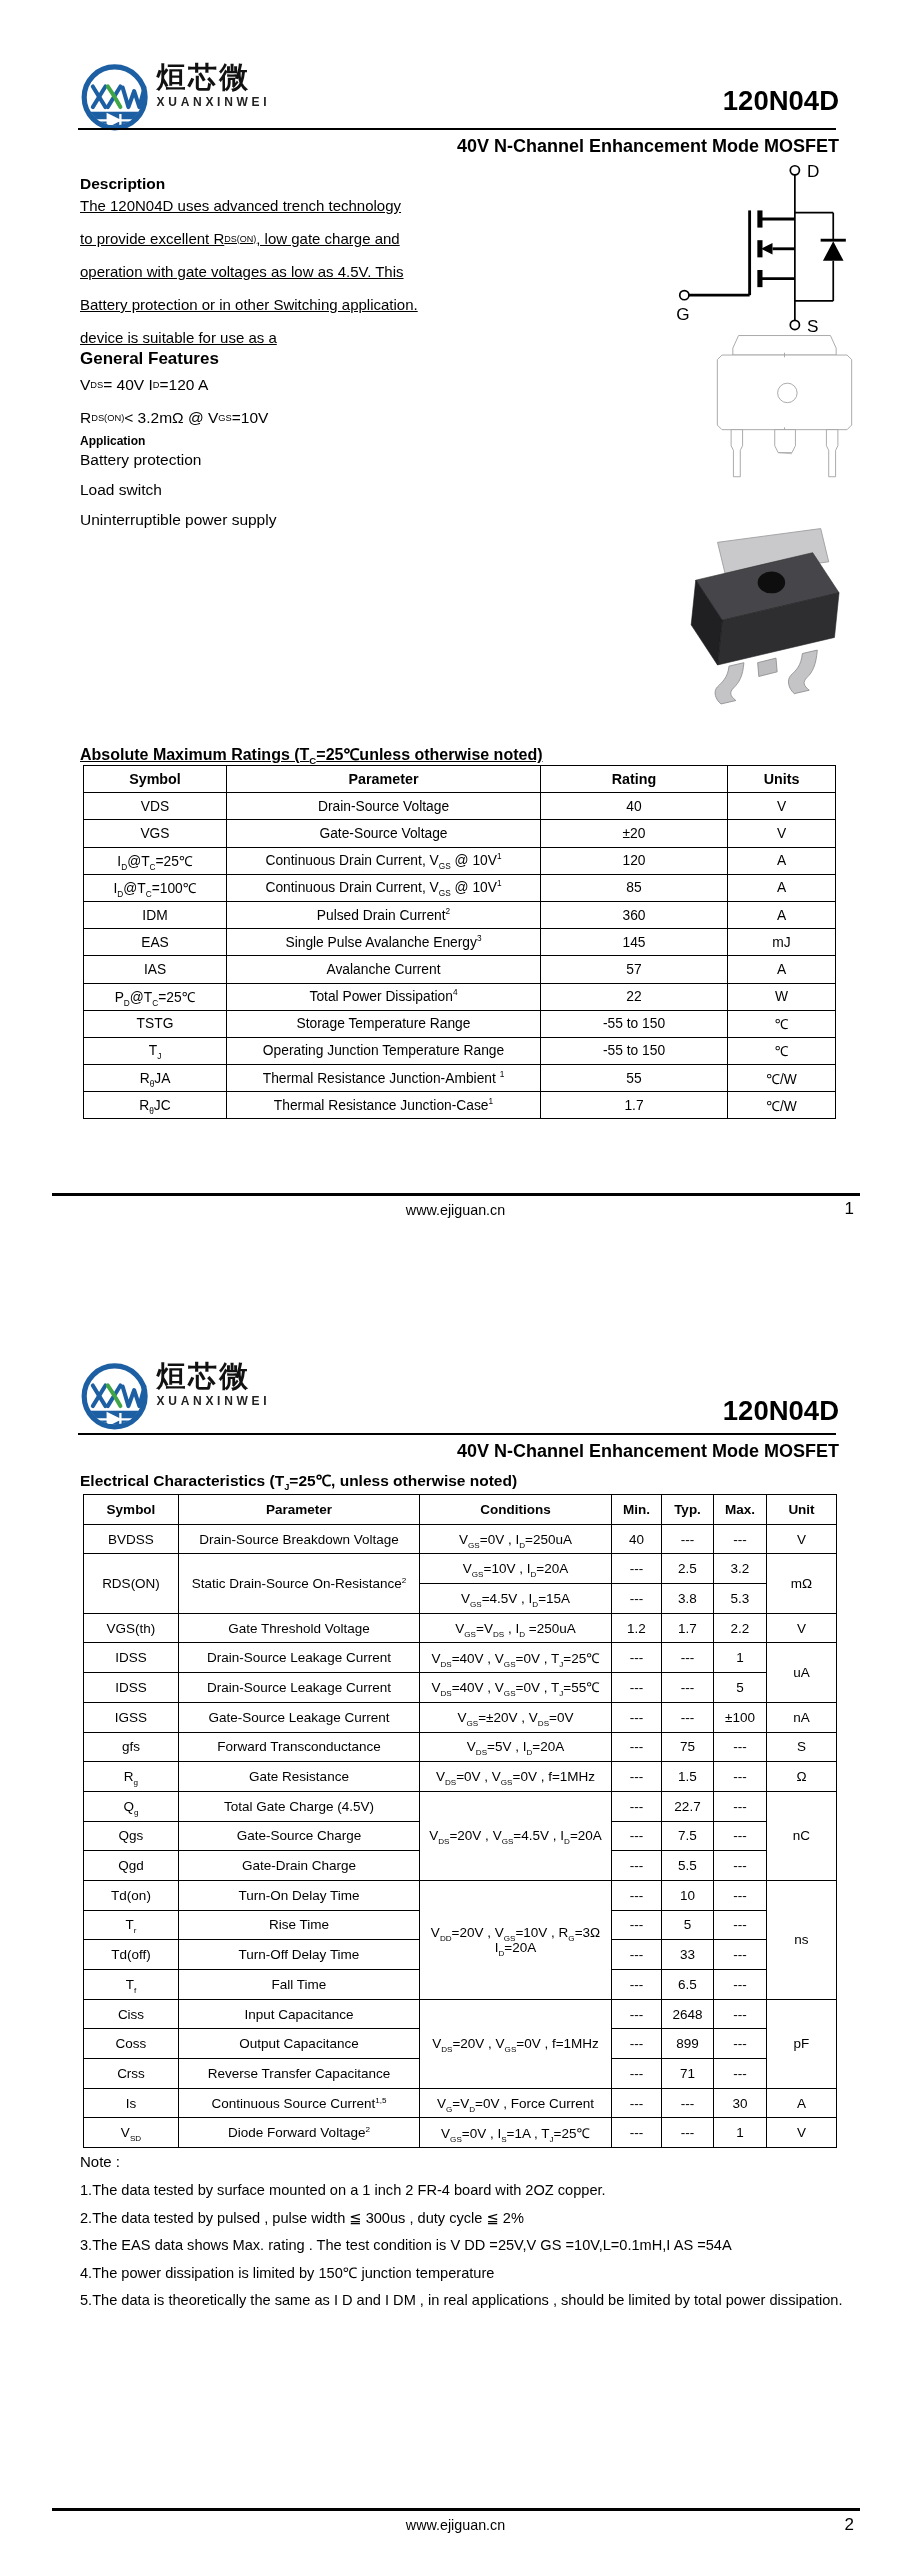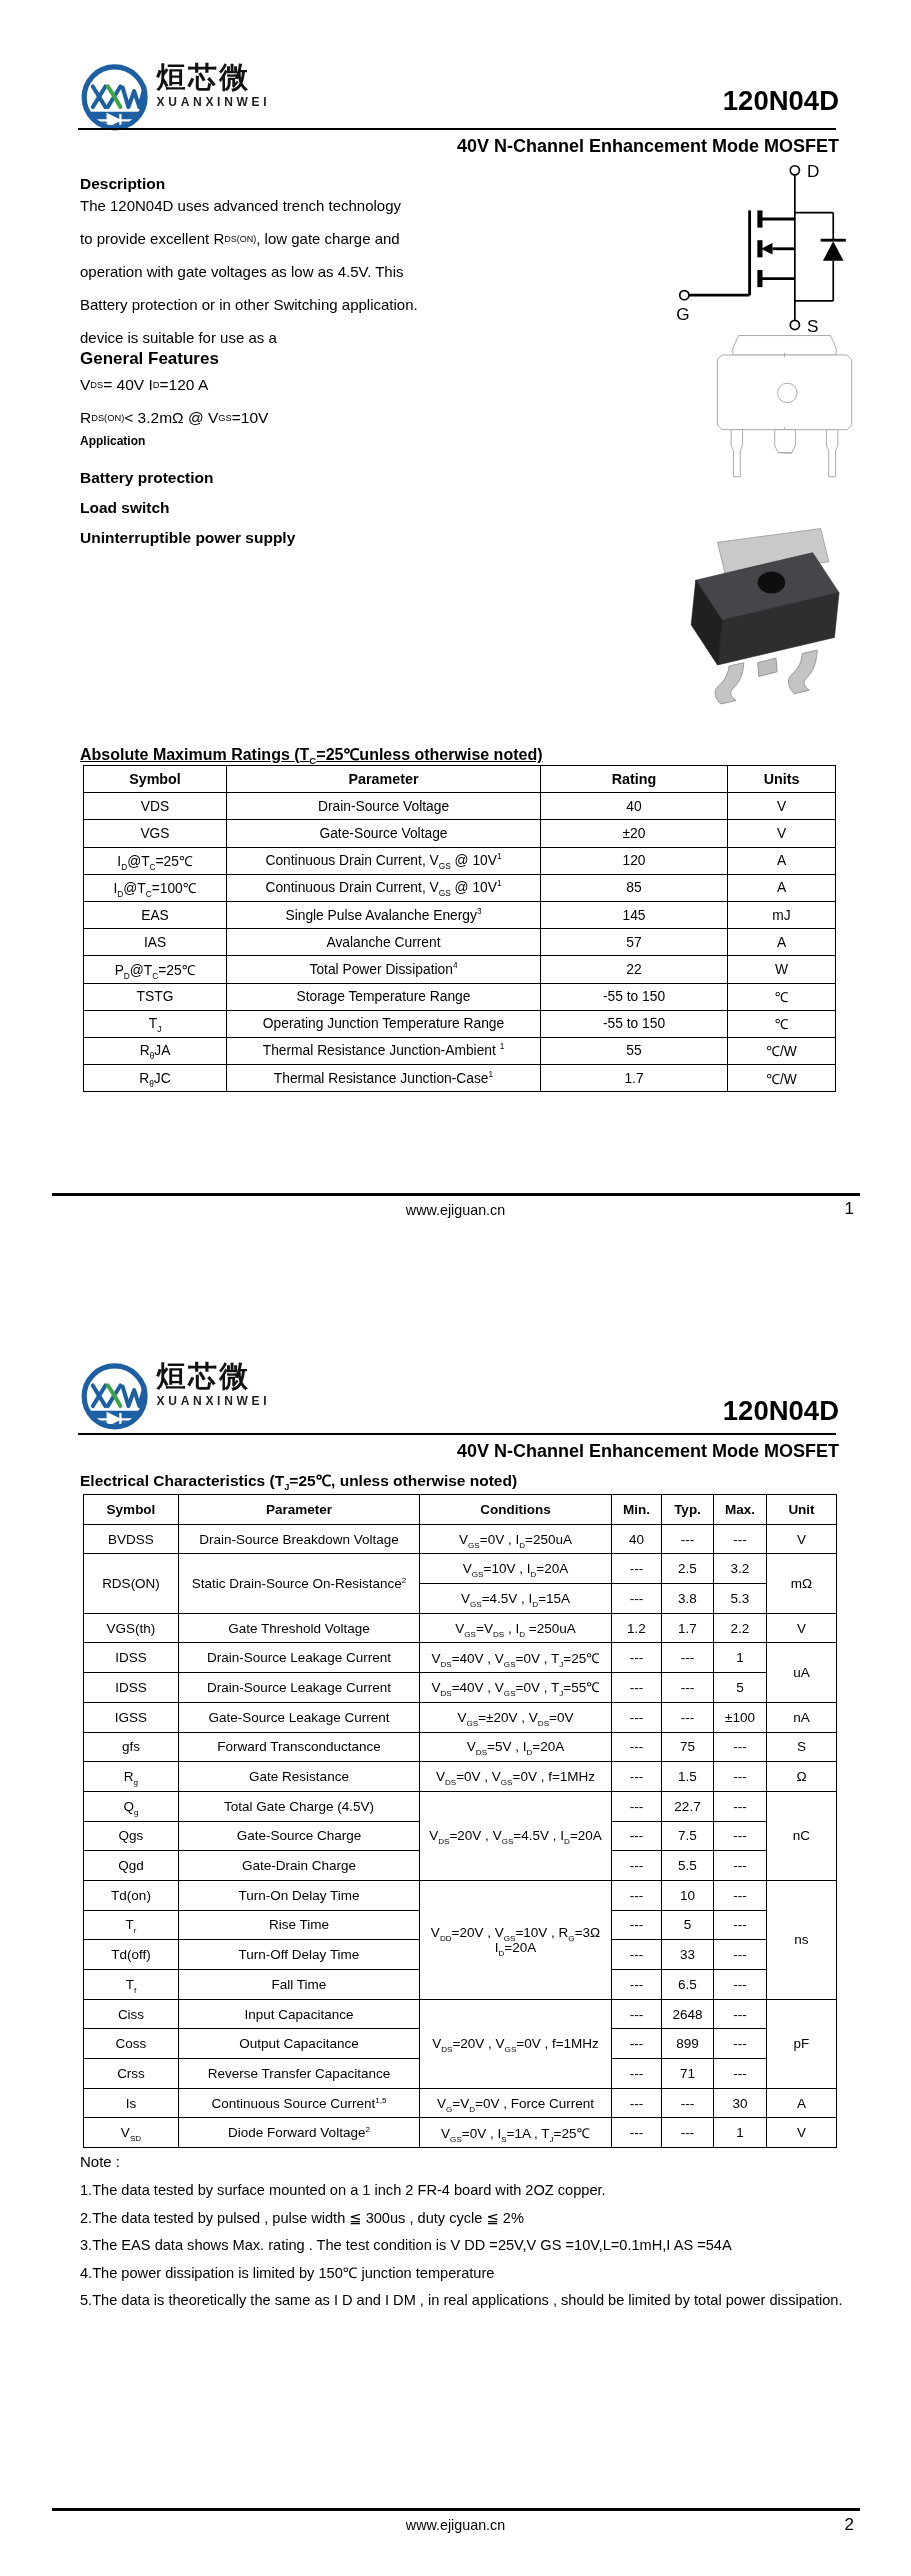--- a/index.html
+++ b/index.html
@@ -22,21 +22,21 @@
   .subtitle{font-weight:bold;font-size:18px;}
 
   .sec-heading{font-weight:bold;}
   .h-desc{font-size:15.5px;}
   .h-feat{font-size:17px;}
   .h-app{font-size:12px;}
   .h-absmax{font-size:16px;}
   .h-elec{font-size:15.5px;}
   .h-note{font-size:15px;font-weight:normal;}
 
-  .desc-line{height:33px;display:flex;align-items:center;font-size:15px;white-space:nowrap;}
+  .desc-line{height:33px;display:flex;align-items:center;font-size:15px;white-space:nowrap;text-decoration:underline;}
   .feat-line{height:33px;display:flex;align-items:center;font-size:15.5px;white-space:nowrap;}
   .app-line{height:30px;display:flex;align-items:center;font-size:15.5px;white-space:nowrap;}
   .note-line{height:27.5px;display:flex;align-items:center;font-size:14.6px;white-space:nowrap;}
 
   table.ds-table{border-collapse:collapse;table-layout:fixed;border:1.1px solid #000;background:#fff;}
   .ds-table th,.ds-table td{
     border:0.6px solid #000;border-top-width:1.1px;border-bottom-width:1.1px;
     text-align:center;vertical-align:middle;padding:0.6px 3.4px;font-size:13.8px;
   }
   .ds-table th{font-weight:bold;font-size:14.3px;}
@@ -100,21 +100,21 @@
       <div class="desc-line">device is suitable for use as a</div>
     </div>
 
   <div class="abs sec-heading h-feat" style="left:80px;top:336px;">General Features</div>
   <div class="abs" style="left:80px;top:355px;width:367px;">
       <div class="feat-line">V<sub>DS</sub> = 40V  I<sub>D</sub> =120 A</div>
       <div class="feat-line">R<sub>DS(ON)</sub> &lt; 3.2mΩ @ V<sub>GS</sub>=10V</div>
     </div>
 
   <div class="abs sec-heading h-app" style="left:80px;top:421px;">Application</div>
-  <div class="abs" style="left:80px;top:450px;width:367px;font-weight:bold;">
+  <div class="abs" style="left:80px;top:432px;width:367px;">
       <div class="app-line">Battery protection</div>
       <div class="app-line">Load switch</div>
       <div class="app-line">Uninterruptible power supply</div>
     </div>
 
   <svg class="abs" style="left:666px;top:148px;" width="189" height="175" viewBox="0 0 330 305">
     <g stroke="#000" fill="none">
       <circle cx="225" cy="16" r="8" stroke-width="3" fill="#fff"></circle>
       <line x1="225" y1="24" x2="225" y2="278" stroke-width="3"></line>
       <circle cx="225" cy="286" r="8" stroke-width="3" fill="#fff"></circle>
@@ -207,20 +207,26 @@
         <tr>
           <td>I<sub>D</sub>@T<sub>C</sub>=25℃</td>
           <td>Continuous Drain Current, V<sub>GS</sub> @ 10V<sup>1</sup></td>
           <td>120</td>
           <td>A</td>
         </tr>
         <tr>
           <td>I<sub>D</sub>@T<sub>C</sub>=100℃</td>
           <td>Continuous Drain Current, V<sub>GS</sub> @ 10V<sup>1</sup></td>
           <td>85</td>
+          <td>A</td>
+        </tr>
+        <tr>
+          <td>IDM</td>
+          <td>Pulsed Drain Current<sup>2</sup></td>
+          <td>360</td>
           <td>A</td>
         </tr>
         <tr>
           <td>EAS</td>
           <td>Single Pulse Avalanche Energy<sup>3</sup></td>
           <td>145</td>
           <td>mJ</td>
         </tr>
         <tr>
           <td>IAS</td>

